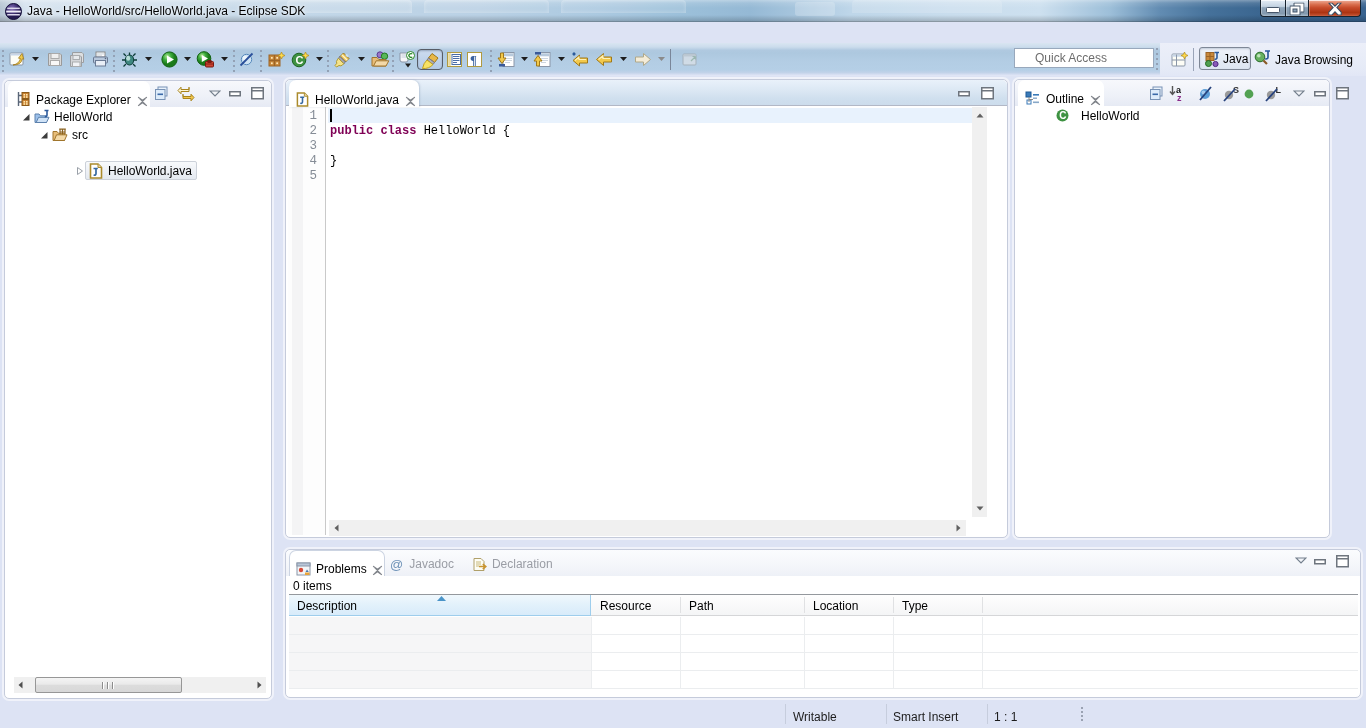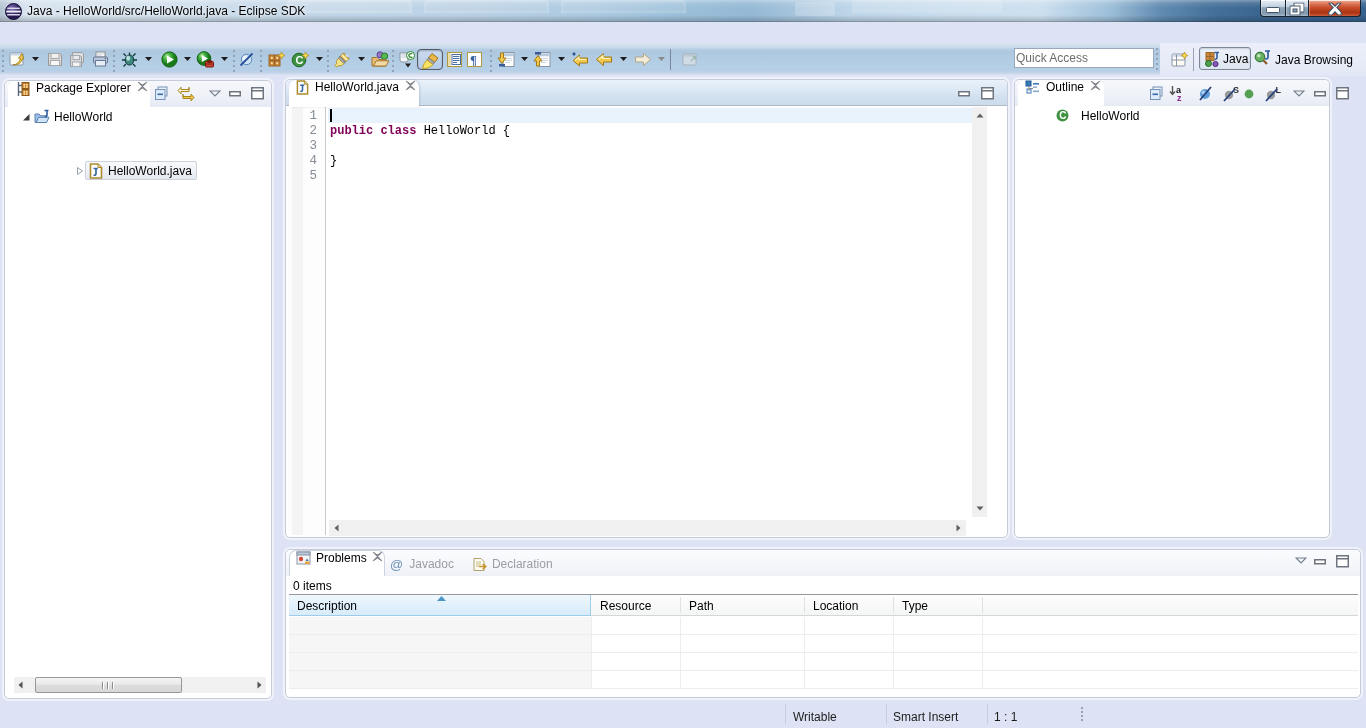--- a/index.html
+++ b/index.html
@@ -26,36 +26,36 @@
 
 #menubar{position:absolute;left:0;top:22px;width:1366px;height:21px;
  background:linear-gradient(180deg,#f2f5fb 0%,#e9eef9 55%,#dfe7f5 100%);
  font-size:12.5px;color:#000;display:flex;align-items:center}
 #menubar span{position:absolute;top:3px}
 
 #toolbar{position:absolute;left:0;top:43px;width:1366px;height:33px;
  background:linear-gradient(180deg,#d9e5f1 0%,#cbdcec 12%,#b0c9e0 22%,#adc8df 30%,#b3cde4 55%,#b5cfe6 82%,#c2d3e9 90%,#d8e0f2 96%,#e3e8f7 100%)}
 #perspbar{position:absolute;left:1160px;top:43px;width:206px;height:33px;
  background:linear-gradient(180deg,#eceff9 0%,#e6ebf7 70%,#e2e7f6 100%)}
-#qa{position:absolute;left:1014px;top:48px;width:140px;height:20px;background:#fff;border:1px solid #98a8bc;font-size:12px;color:#6d6d6d;line-height:18px;padding-left:1px}
+#qa{position:absolute;left:1014px;top:48px;width:140px;height:20px;background:#fff;border:1px solid #98a8bc;font-size:12px;color:#6d6d6d;line-height:18px;padding-left:20px}
 .ti{position:absolute;top:8px}
 .tarr{position:absolute;top:14px;width:7px;height:4px}
 .tsep{position:absolute;top:7px;width:2px;height:22px;background:repeating-linear-gradient(180deg,#93a1b5 0 2px,rgba(0,0,0,0) 2px 5px)}
 #toolbar .ti,#toolbar .tarr,#toolbar .tsep,#toolbar .abs{z-index:2}
 
 .panel{position:absolute;background:#fff;border:1px solid #c5cbdb;border-radius:5px;box-shadow:0 0 0 2px rgba(255,255,255,.55)}
 #pkg{left:4px;top:80px;width:268px;height:619px}
 #editor{left:285px;top:79px;width:723px;height:459px}
 #outline{left:1014px;top:79px;width:316px;height:459px}
 #problems{left:285px;top:549px;width:1076px;height:149px}
 .phead{position:absolute;left:0;top:0;right:0;height:26px;border-radius:5px 5px 0 0;
  background:linear-gradient(180deg,#f7f8fc 0%,#eef1f8 60%,#e6eaf4 100%)}
 #editor .phead{background:linear-gradient(180deg,#e9f1fa 0%,#dce8f4 40%,#cfdfee 75%,#ccdcec 100%);border-bottom:1px solid #b2b8c6}
 .tab{z-index:3}
-.tab{position:absolute;top:0;height:26px;background:#fff;border-radius:7px 7px 0 0;display:flex;align-items:flex-start;font-size:12px;color:#000;white-space:nowrap}
+.tab{position:absolute;top:0;height:26px;background:#fff;border-radius:7px 7px 0 0;display:flex;align-items:flex-end;font-size:12px;color:#000;white-space:nowrap}
 
 .trow{position:absolute;left:0;width:100%;height:18px}
 .trow .exp{position:absolute;top:4px}
 .trow .ticon{position:absolute;top:1px}
 .trow .tt{position:absolute;top:2px;font-size:12px;color:#000;white-space:nowrap}
 .selbox{position:absolute;left:80px;top:-1px;width:112px;height:19px;border:1px solid #ccd1d9;border-radius:2px;background:linear-gradient(180deg,#f8fafc 0%,#eef1f6 50%,#e4e9f0 100%)}
 .closex{opacity:.9}
 
 #gutter{position:absolute;left:2px;top:27px;width:38px;bottom:2px;background:#fdfdfd;border-right:1px solid #c9c9c9}
 #gutter:before{content:"";position:absolute;left:4px;top:0;width:11px;height:100%;background:#f4f4f5}
@@ -363,20 +363,31 @@
         <svg class="exp" style="left:16px" width="10" height="10" viewBox="0 0 10 10">
           <path d="M2 8.5 L8.5 8.5 L8.5 2 Z" fill="#3c3c3c"></path>
         </svg>
       <svg class="ticon" style="left:29px" width="17" height="16" viewBox="0 0 17 16">
           <path d="M1 13.5 L1 5 L5 5 L6.5 6.8 L12.5 6.8 L12.5 13.5 Z" fill="#9cc0ea" stroke="#5c80ac"></path>
           <path d="M2.2 13.5 L4.5 8.3 L15 8.3 L12.5 13.5 Z" fill="#cfe2f6" stroke="#5c80ac"></path>
           <path d="M10.5 1.5 H14.5 M13 1.5 L13 6 Q13 8 10.8 7.6" stroke="#2c5a9c" stroke-width="1.6" fill="none"></path>
         </svg>
       <span class="tt" style="left:49px">HelloWorld</span>
       </div>
+    <div class="trow" style="top:45px">
+        <svg class="exp" style="left:34px" width="10" height="10" viewBox="0 0 10 10">
+          <path d="M2 8.5 L8.5 8.5 L8.5 2 Z" fill="#3c3c3c"></path>
+        </svg>
+      <svg class="ticon" style="left:47px" width="17" height="16" viewBox="0 0 17 16">
+          <path d="M1 13.5 L1 4.5 L5 4.5 L6.5 6.3 L12.5 6.3 L12.5 13.5 Z" fill="#e8bd79" stroke="#a0752c"></path>
+          <path d="M7.2 2.2 H13.8 M10.5 2.2 V8 M7.8 5 H13.2 M8 2.2 V7.4 M13 2.2 V7.4" stroke="#8a6220" stroke-width="1.2" fill="none"></path>
+          <path d="M2.2 13.5 L4.5 7.8 L15 7.8 L12.5 13.5 Z" fill="#f3d9a8" stroke="#a0752c"></path>
+        </svg>
+      <span class="tt" style="left:67px">src</span>
+      </div>
     <div class="trow" style="top:81px">
         <svg class="exp" style="left:70px" width="10" height="10" viewBox="0 0 10 10">
           <path d="M2.5 1.5 L2.5 8.5 L7.5 5 Z" fill="#fff" stroke="#9aa0a8"></path>
         </svg>
       <div class="selbox"></div>
       <svg class="ticon" style="left:84px" width="14" height="16" viewBox="0 0 14 16">
           <path d="M1.5 1 L9 1 L12.5 4.5 L12.5 15 L1.5 15 Z" fill="#fff" stroke="#ab8b2c" stroke-width="1.6"></path>
           <path d="M9 1 L9 4.5 L12.5 4.5" fill="#e8dbb0" stroke="#ab8b2c"></path>
           <path d="M4.5 5.5 H8.8 M7 5.5 L7 10.5 Q7 12.6 4.6 12 " stroke="#3668a0" stroke-width="1.7" fill="none"></path>
         </svg>

